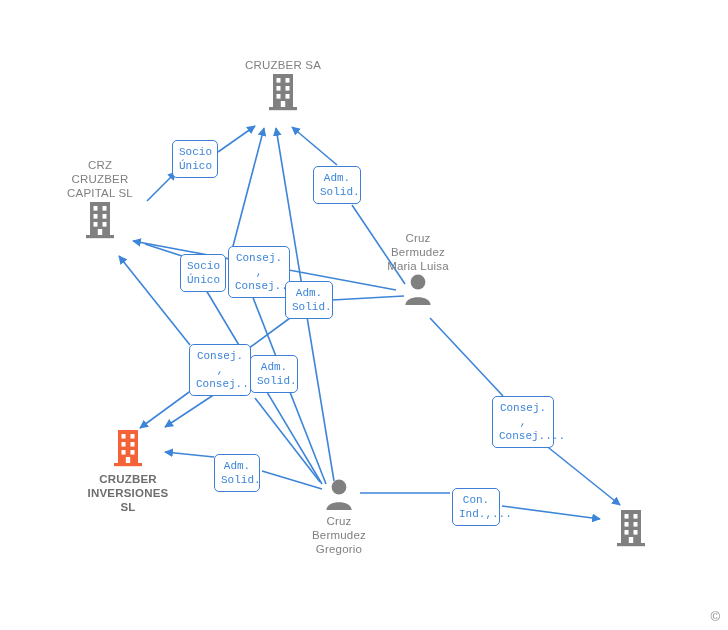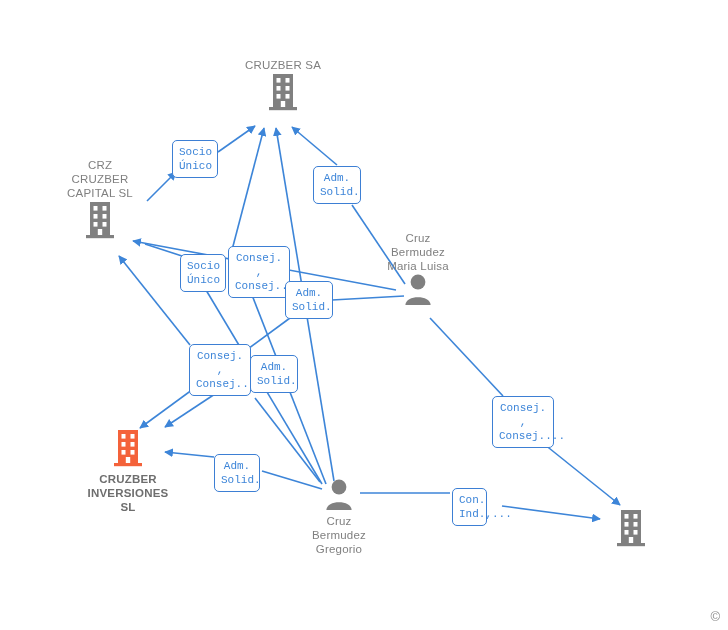--- a/index.html
+++ b/index.html
@@ -224,20 +224,20 @@
 
   <div class="edge-label" style="left:250px;top:355px;width:48px;">Adm.
 Solid.</div>
 
   <div class="edge-label" style="left:492px;top:396px;width:62px;">Consej. ,
 Consej....</div>
 
   <div class="edge-label" style="left:214px;top:454px;width:46px;">Adm.
 Solid.</div>
 
-  <div class="edge-label" style="left:452px;top:488px;width:35px;">Con.
+  <div class="edge-label" style="left:452px;top:488px;width:48px;">Con.
 Ind.,...</div>
 
   <div id="watermark">
     <span class="cmark">©</span>
   </div>
 
 </div>
 
 </body></html>

